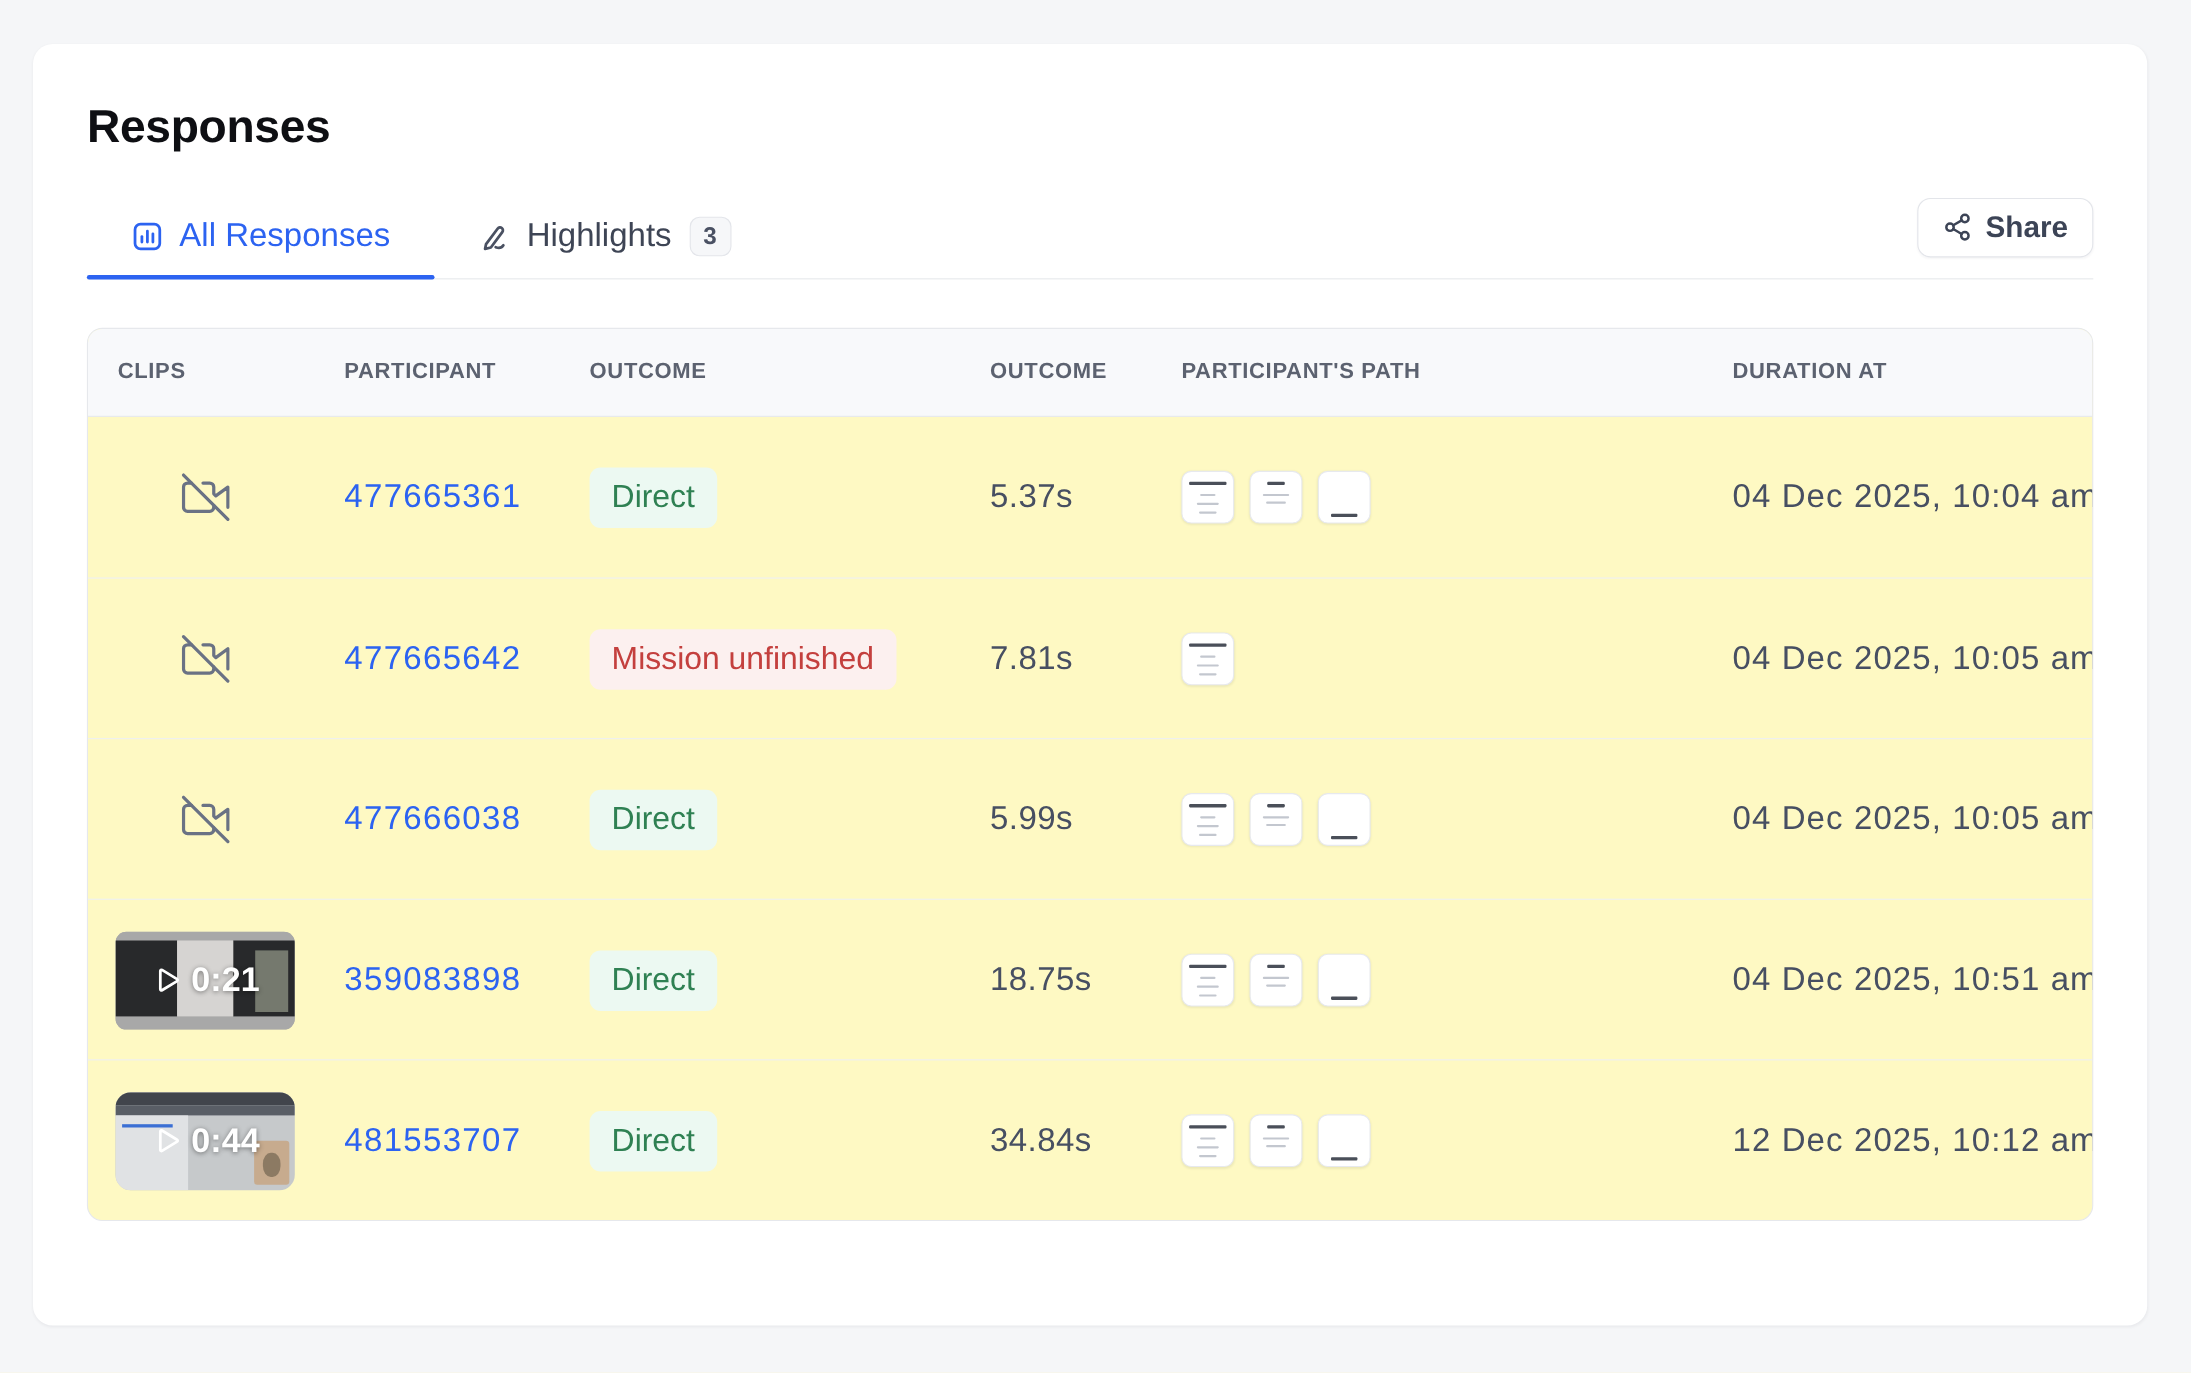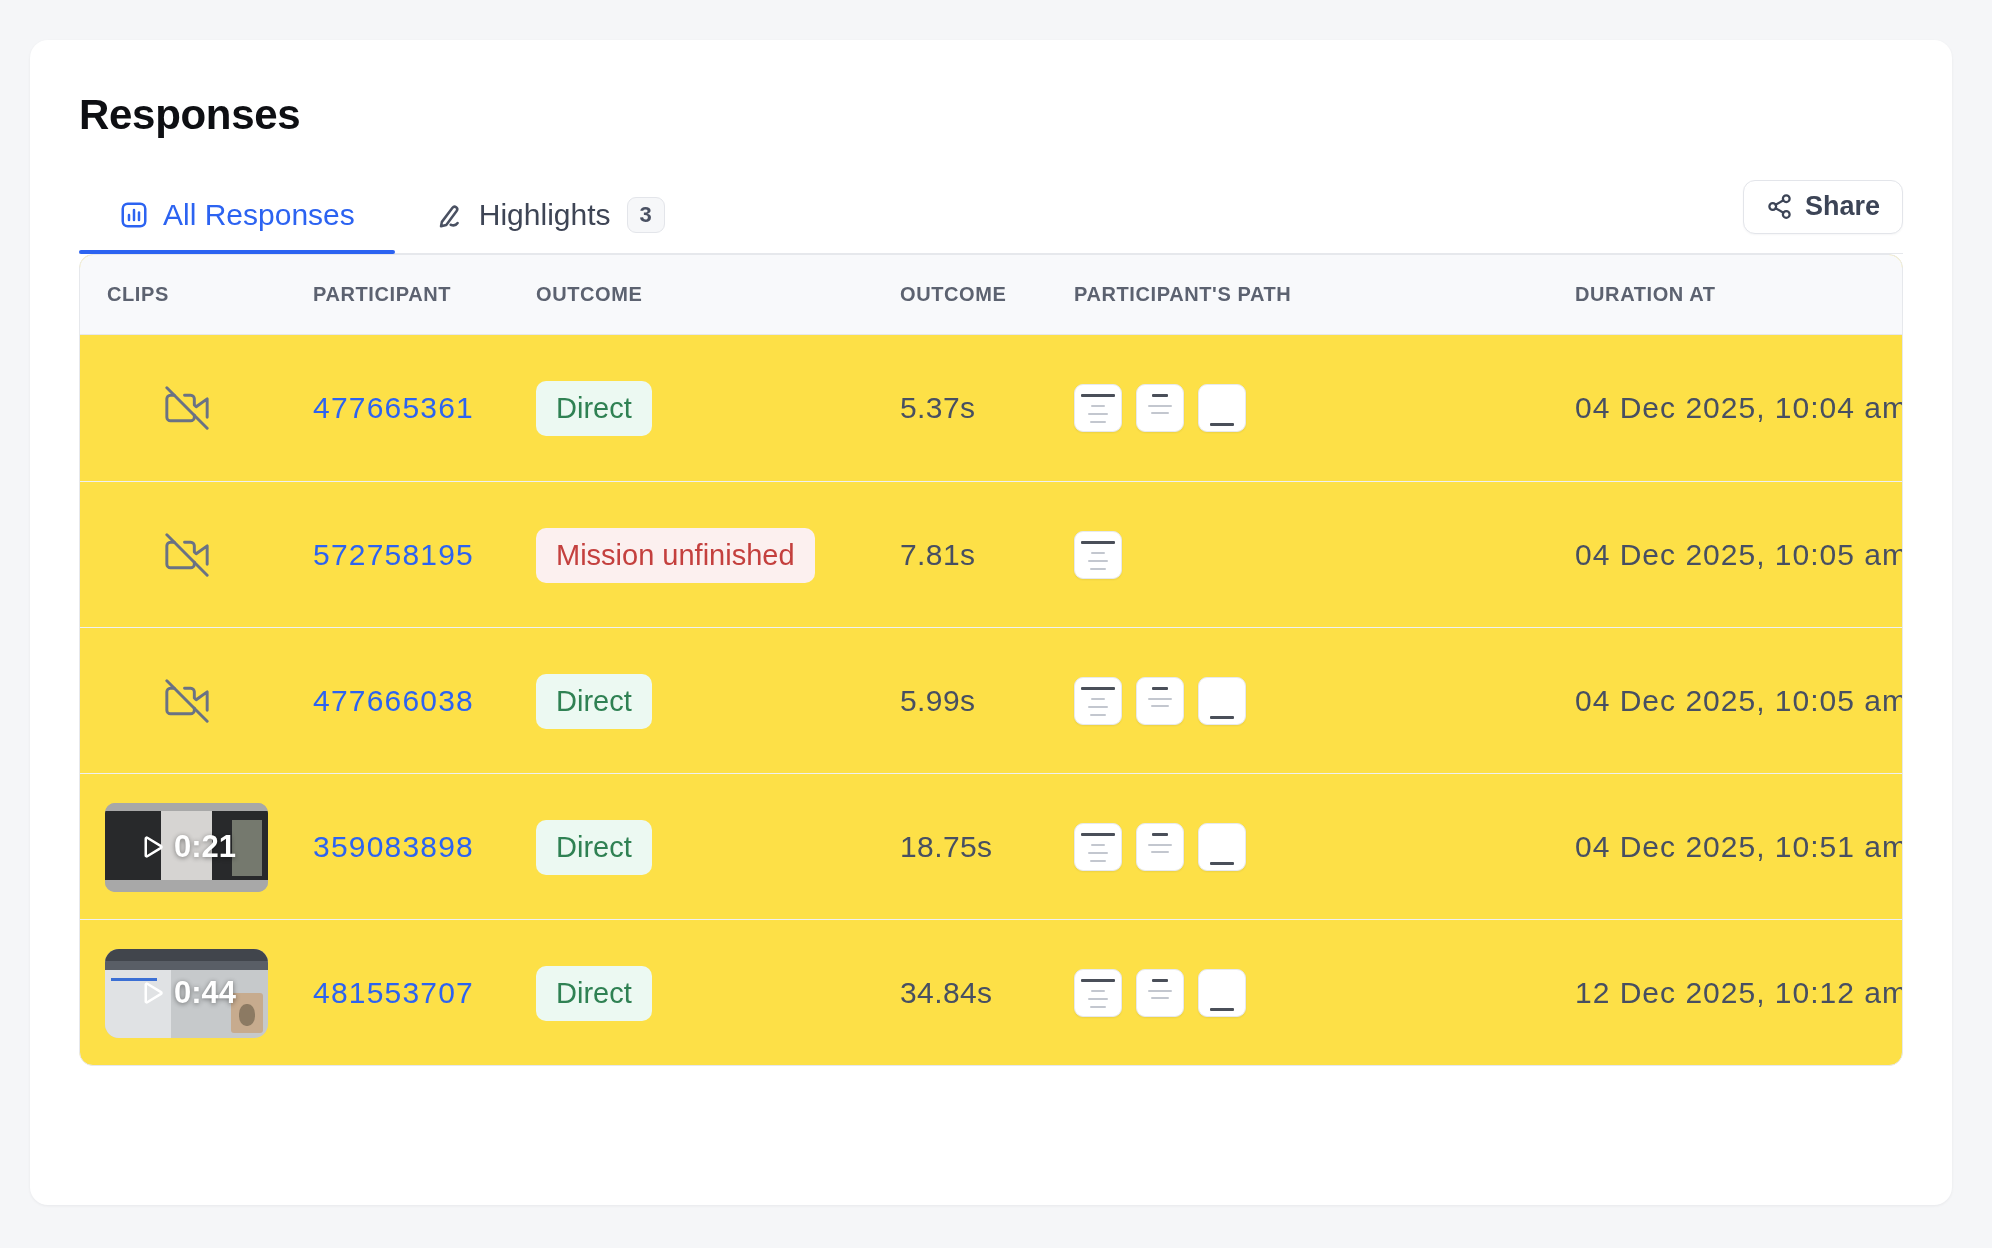--- a/index.html
+++ b/index.html
@@ -49,23 +49,23 @@
   .share-btn{
     margin-left:auto;display:flex;align-items:center;gap:12px;
     height:54px;padding:0 22px;background:#fff;
     border:1.5px solid #e3e5ea;border-radius:12px;
     font-family:inherit;font-size:27px;font-weight:700;color:#3c4456;
     cursor:pointer;box-shadow:0 1px 2px rgba(16,24,40,.04);
     transform:translateY(-8px);
   }
   
   .table{
-    width:1825px;max-width:100%;
+    margin-top:44px;width:1825px;max-width:100%;
     border:1px solid var(--border);border-radius:14px;overflow:hidden;
-    background:#fde047;
+    background:#fef9c3;
   }
   .thead,.tr{
     display:grid;
     grid-template-columns:233px 223px 364px 174px 501px 330px;
     align-items:center;
   }
   .thead{
     height:80px;background:#f8f9fb;border-bottom:1px solid var(--border);
     font-size:20px;font-weight:700;letter-spacing:.6px;color:#5c6270;
   }
@@ -211,21 +211,21 @@
   <div class="tr">
     <div class="td td-clips">
       <span class="clip-slot no-video">
   <svg width="44" height="44" viewBox="0 0 24 24" fill="none" stroke="#6a7284" stroke-width="1.6" stroke-linecap="round" stroke-linejoin="round">
                 <path d="M16 16v1a2 2 0 0 1-2 2H3a2 2 0 0 1-2-2V7a2 2 0 0 1 2-2h2m5.66 0H14a2 2 0 0 1 2 2v3.34l1 1L23 7v10"></path>
                 <line x1="1" y1="1" x2="23" y2="23"></line>
               </svg>
 </span>
     </div>
     <div class="td">
-      <a class="plink">572758195</a>
+      <a class="plink">477665642</a>
     </div>
     <div class="td">
       <span class="obadge bad">Mission unfinished</span>
     </div>
     <div class="td tdur">7.81s</div>
     <div class="td tpath">
             <div class="mini mini-detail">
               <span class="ln dark" style="top:9px;width:34px;"></span>
               <span class="ln" style="top:20px;width:14px;"></span>
               <span class="ln" style="top:28px;width:20px;"></span>

